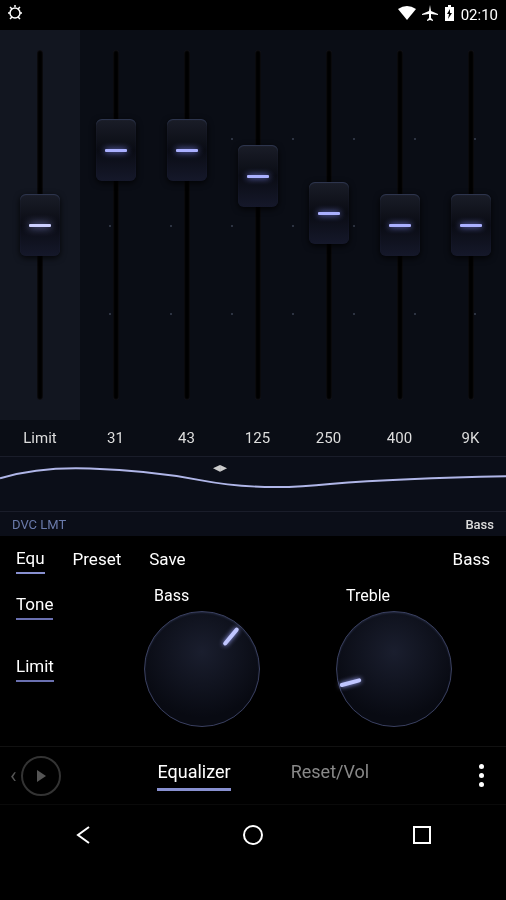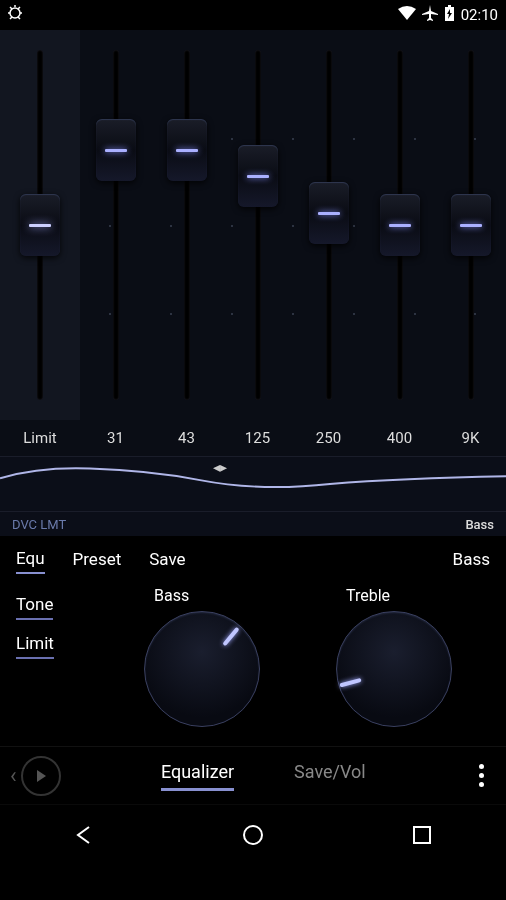--- a/index.html
+++ b/index.html
@@ -143,21 +143,21 @@
 .toggles-knobs {
   height: 160px;
   display: flex;
   background: #000;
   padding: 0 16px;
 }
 .toggles {
   width: 90px;
   display: flex;
   flex-direction: column;
-  gap: 13px;
+  gap: 36px;
   padding-top: 8px;
 }
 .toggle-btn {
   font-size: 17px;
   color: #fff;
   border-bottom: 2px solid #6a70b0;
   padding-bottom: 4px;
   width: fit-content;
 }
 .knobs-area {
@@ -393,21 +393,21 @@
   <div class="back-play">
     <span class="chev">‹</span>
     <span class="play-circle">
       <svg width="14" height="14" viewBox="0 0 14 14">
           <path d="M3 1 L12 7 L3 13 Z" fill="#555"></path>
         </svg>
     </span>
   </div>
   <div class="tab-items">
     <span class="tab-item active">Equalizer</span>
-    <span class="tab-item">Save/Vol</span>
+    <span class="tab-item">Reset/Vol</span>
   </div>
   <div class="menu-dots">
     <div class="dot"></div>
       <div class="dot"></div>
       <div class="dot"></div>
   </div>
 </div>
 
 <div class="nav-bar">
   <div class="nav-btn">

